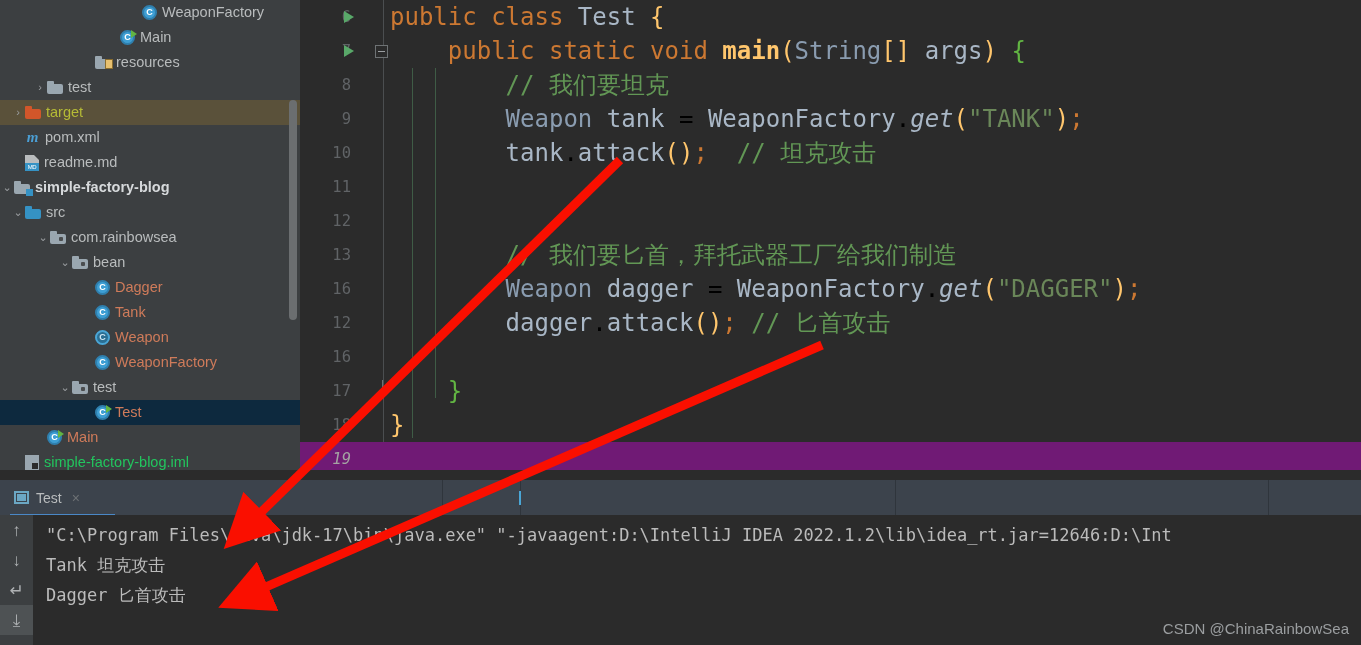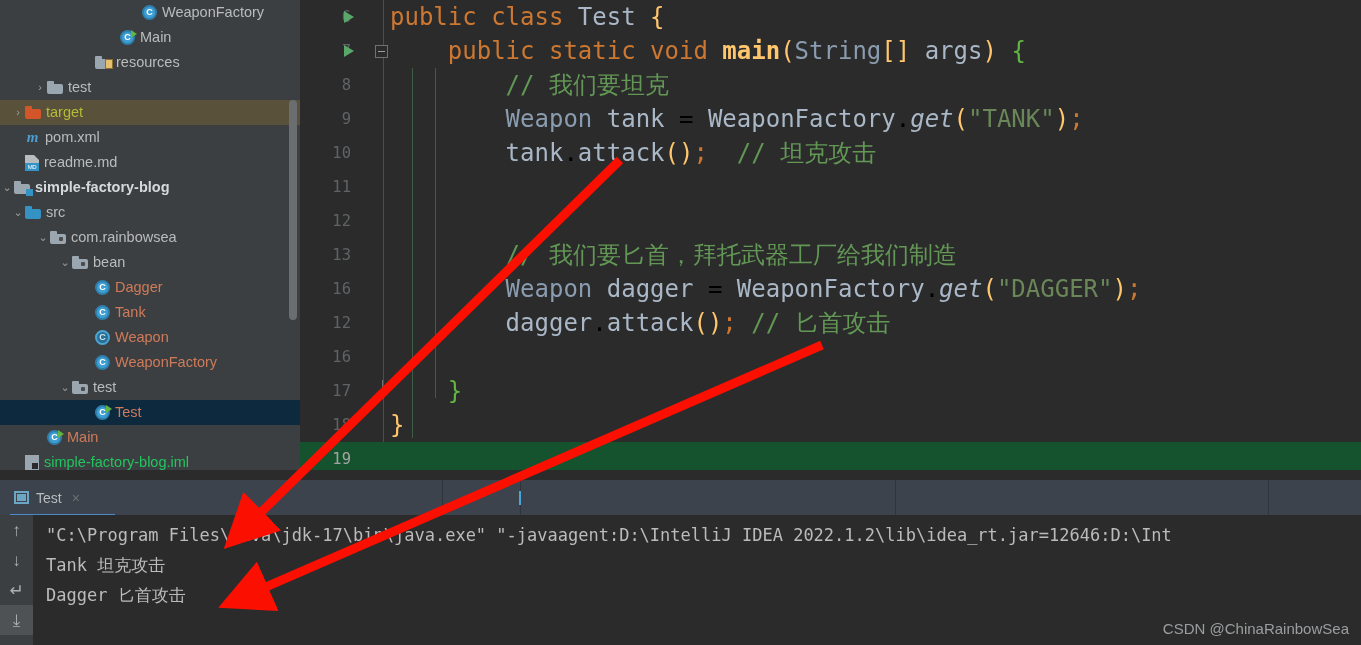--- a/index.html
+++ b/index.html
@@ -111,21 +111,21 @@
 
   
   #editor {
     position: absolute; left: 300px; top: 0; right: 0; height: 470px;
     background: #2b2b2b;
     font-family: "DejaVu Sans Mono", "Liberation Mono", monospace;
   }
   .code-line {
     position: relative; height: 34px; line-height: 34px; white-space: pre;
   }
-  .code-line.caret { background: #14532d; }
+  .code-line.caret { background: #701a75; font-style: italic; }
   .gutter {
     position: absolute; left: 0; top: 0; width: 60px; height: 34px;
     text-align: right; padding-right: 9px;
     color: #606366; font-size: 15.5px;
   }
   .gutter.cur { color: #a4a3a3; }
   .runmark {
     position: absolute; left: 44px; top: 11px;
     width: 0; height: 0;
     border-left: 10px solid #59a869;

